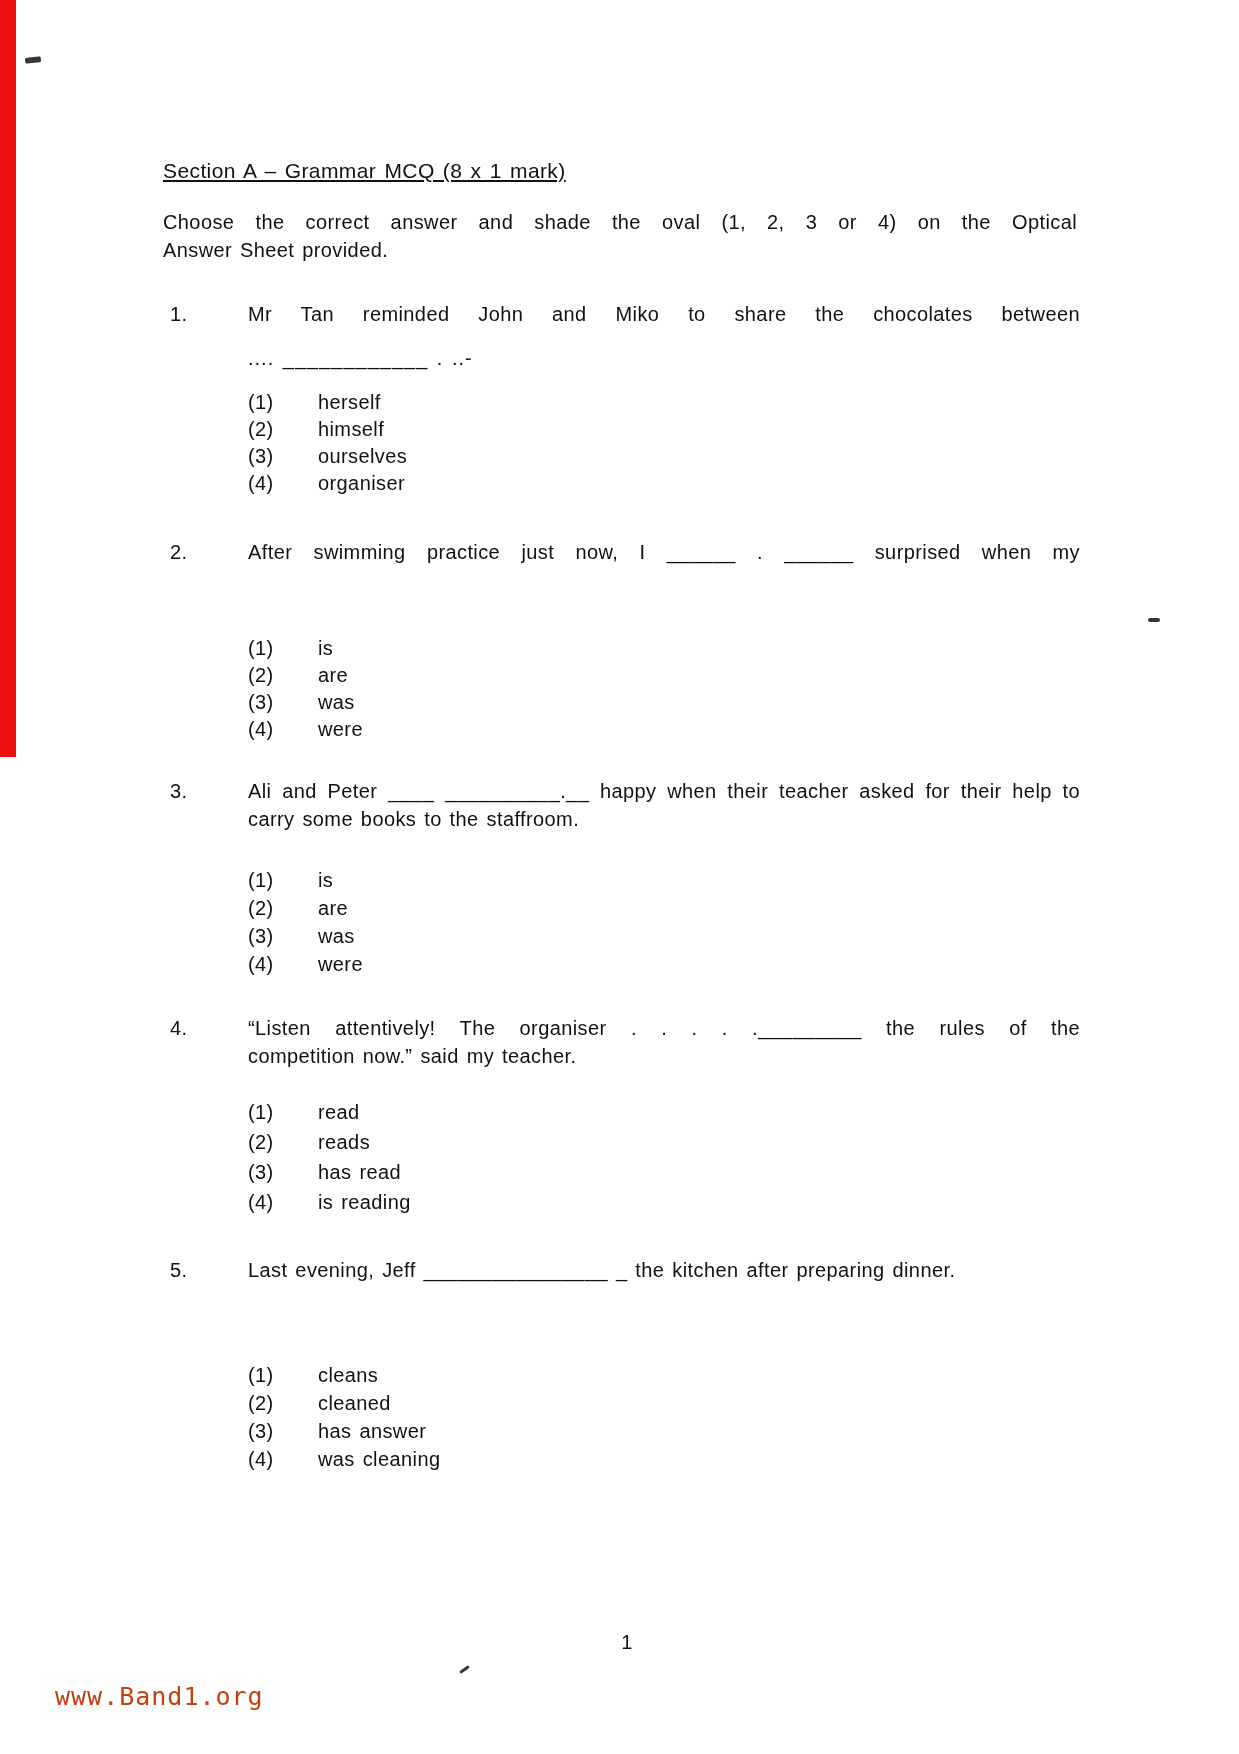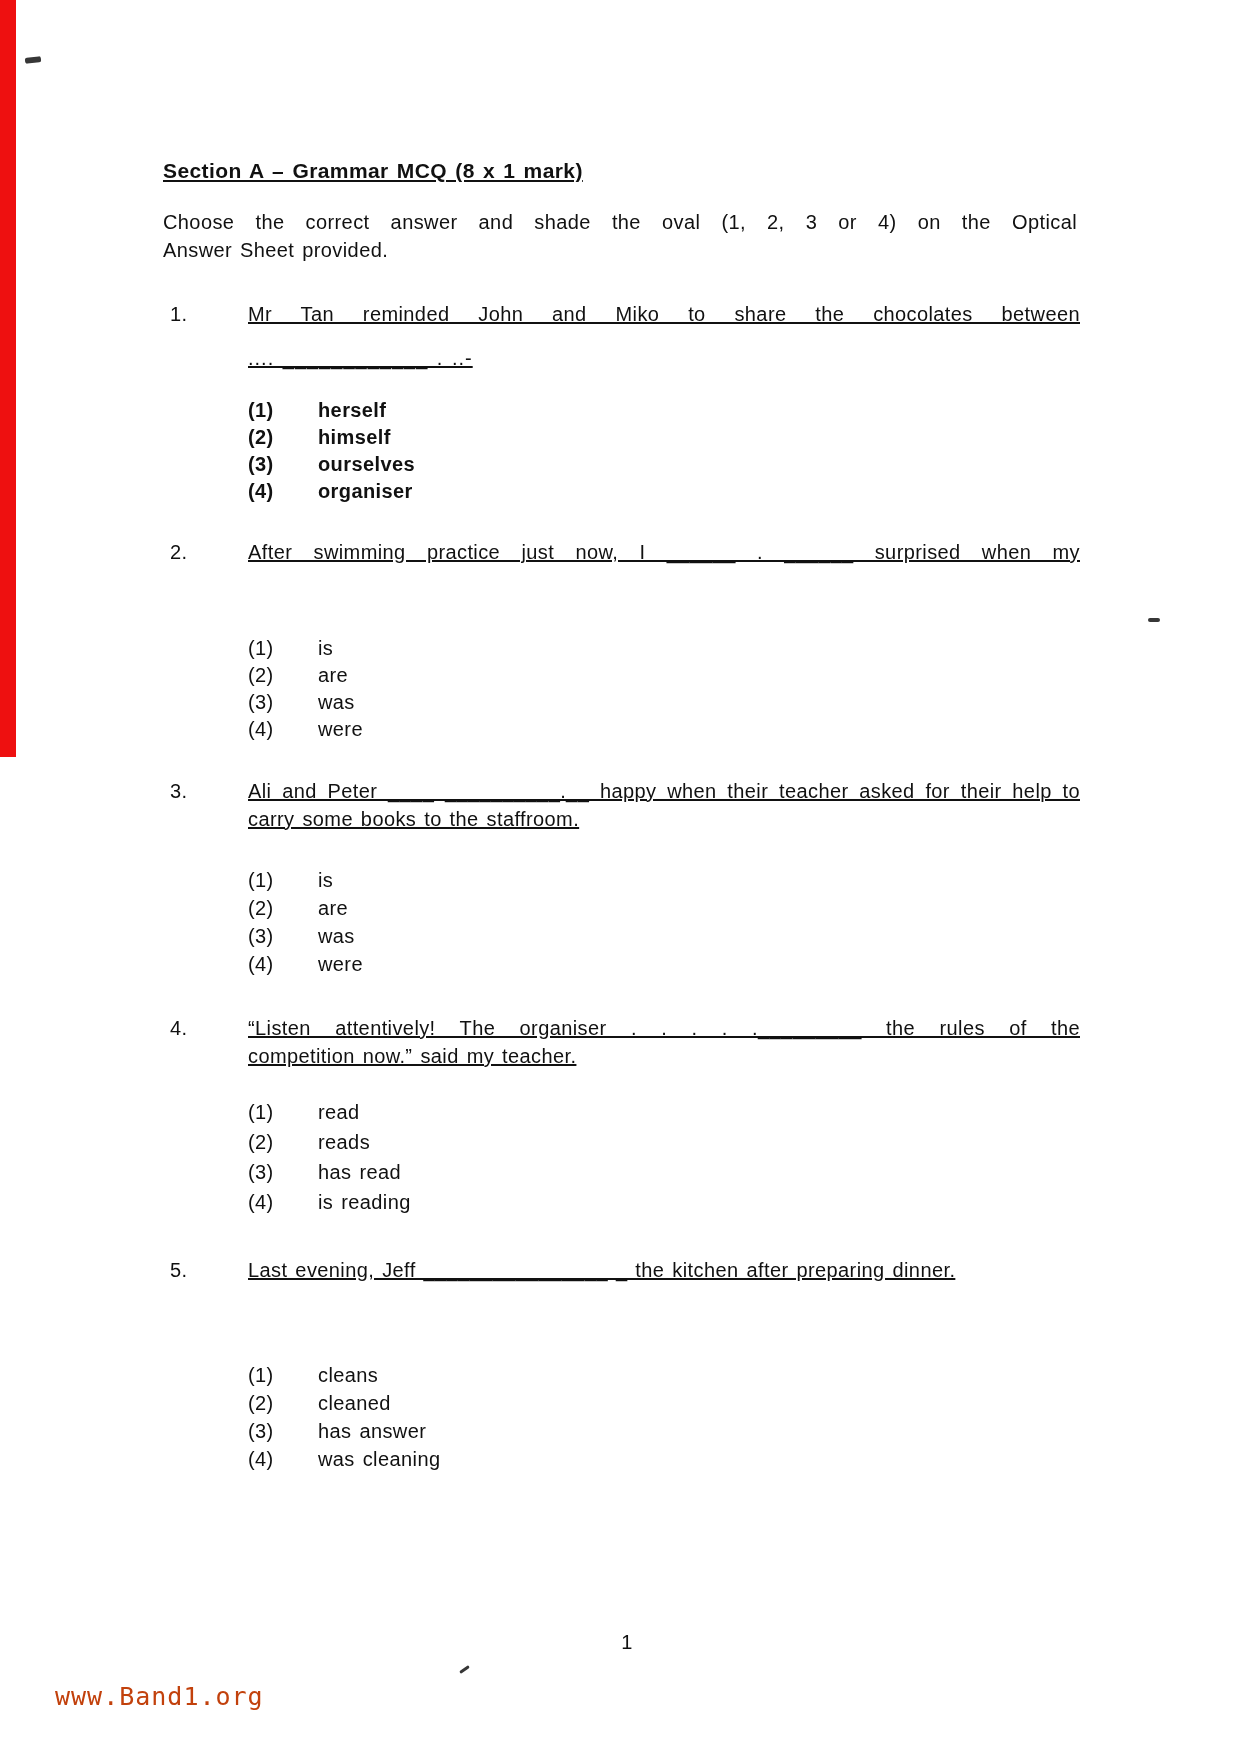--- a/index.html
+++ b/index.html
@@ -25,40 +25,40 @@
     word-spacing:2px;
     line-height:28px;
   }
   .speck{position:absolute;background:#3a3a3a;border-radius:2px;}
   .speck.s1{left:25px;top:57px;width:16px;height:6px;transform:rotate(-6deg);}
   .speck.s2{left:1148px;top:618px;width:12px;height:4px;}
   .speck.s3{left:459px;top:1668px;width:11px;height:3px;transform:rotate(-35deg);}
 
   .header{position:absolute;left:163px;top:157px;width:914px;}
   .section-title{
-    margin:0;font-size:21px;font-weight:bold;
+    margin:0;font-size:21px;font-weight:normal;
     text-decoration:underline;
     letter-spacing:0.4px;
   }
   .instr{width:914px;}
   .instr.first{margin-top:23px;}
 
   .jl{text-align:justify;text-align-last:justify;}
 
   .q{position:absolute;left:170px;width:910px;}
   #q1{top:300px;}
   #q2{top:538px;}
   #q3{top:777px;}
   #q4{top:1014px;}
   #q5{top:1256px;}
   .qno{position:absolute;left:0;top:0;}
-  .qtext{position:absolute;left:78px;top:0;width:832px;text-decoration:underline;}
+  .qtext{position:absolute;left:78px;top:0;width:832px;}
   #q1 .l2{margin-top:16px;letter-spacing:1px;}
   .opts{position:absolute;left:78px;}
-  #q1 .opts{top:96px;font-weight:bold;}
+  #q1 .opts{top:88px;}
   #q2 .opts{top:96px;}
   #q3 .opts{top:89px;}
   #q4 .opts{top:84px;}
   #q5 .opts{top:67px;margin-top:38px;}
   .opt{height:27px;}
   #q3 .opt,#q5 .opt{height:28px;}
   #q4 .opt{height:30px;}
   .olabel{display:inline-block;width:70px;}
 
   .pagenum{position:absolute;left:612px;top:1628px;width:30px;text-align:center;}

